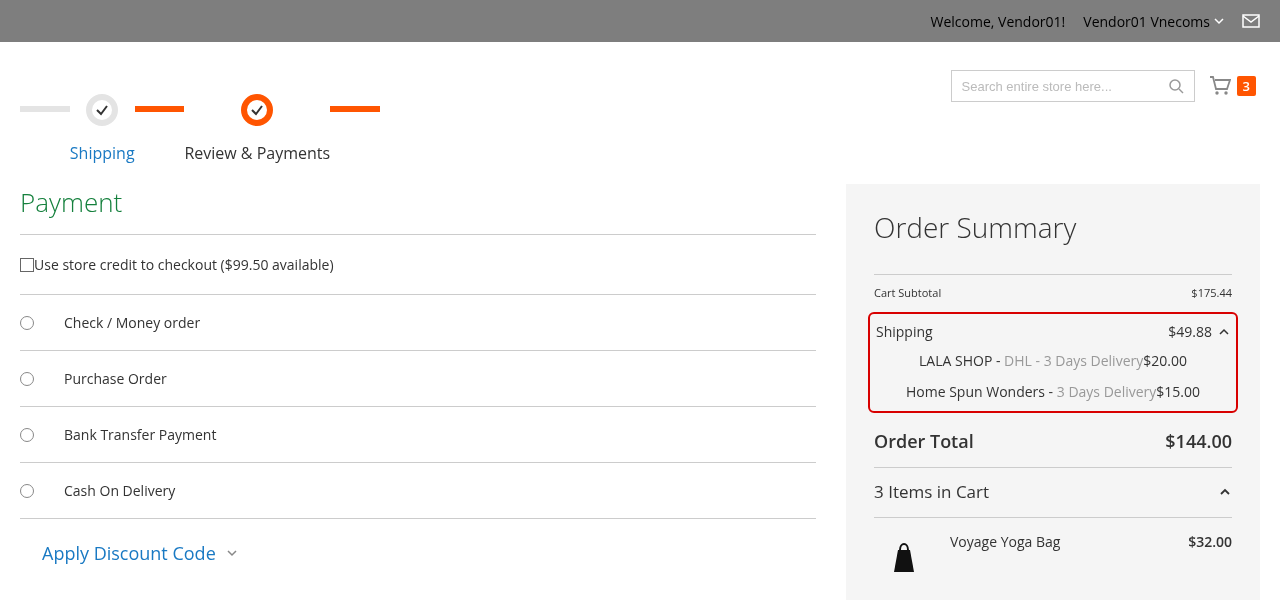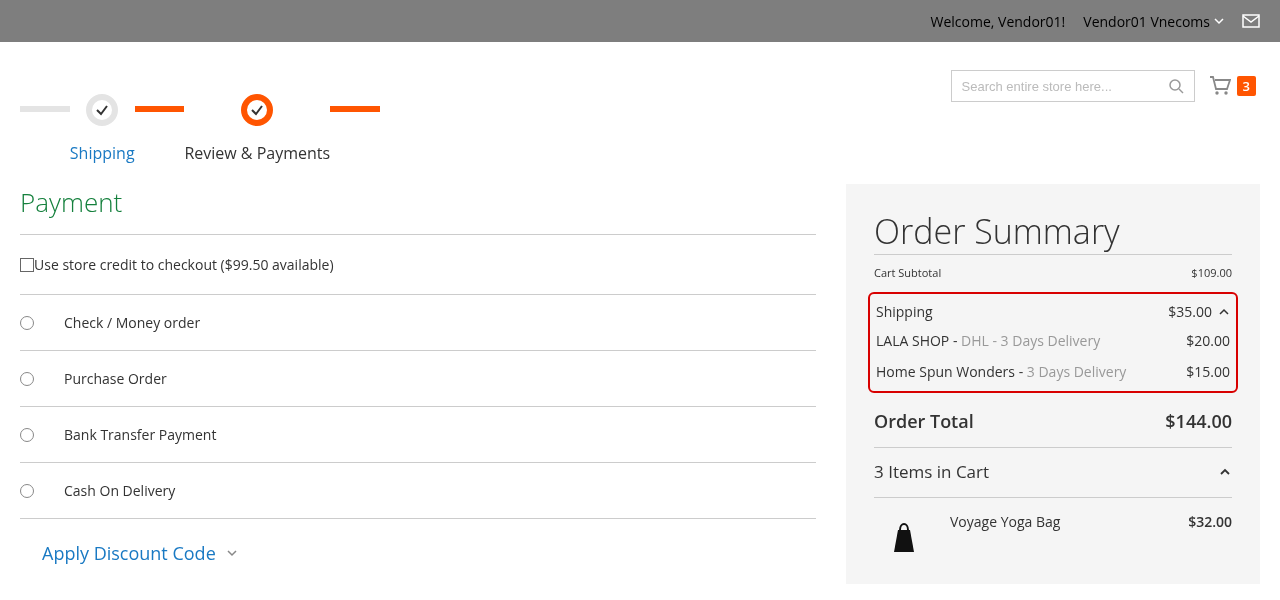--- a/index.html
+++ b/index.html
@@ -127,24 +127,24 @@
       gap: 10px;
       cursor: pointer;
     }
     
     .order-summary {
       width: 414px;
       background: #f5f5f5;
       padding: 24px 28px;
     }
     .summary-title {
-      font-size: 34px;
+      font-size: 28px;
       font-weight: 300;
       color: #333;
-      padding-bottom: 0;
+      padding-bottom: 28px;
       border-bottom: 1px solid #ccc;
     }
     .summary-row {
       display: flex;
       justify-content: space-between;
       padding: 10px 0;
       font-size: 11px;
     }
     .shipping-block {
       border: 2px solid #d80000;
@@ -155,21 +155,21 @@
     .shipping-header {
       display: flex;
       justify-content: space-between;
       align-items: center;
       font-size: 14px;
       padding: 4px 0;
     }
     .shipping-header .right { display: flex; align-items: center; gap: 6px; }
     .shipping-detail {
       display: flex;
-      justify-content: space-between;
+      justify-content: center;
       font-size: 14px;
       padding: 6px 0;
     }
     .shipping-detail .muted { color: #999; }
     .order-total-row {
       display: flex;
       justify-content: space-between;
       font-size: 18px;
       font-weight: 600;
       padding: 14px 0;
@@ -291,28 +291,28 @@
           <path d="M2 4 L6 8 L10 4" stroke="#888" stroke-width="1.5" fill="none"></path>
         </svg>
     </div>
   </div>
 
   <div class="order-summary">
     <h2 class="summary-title">Order Summary</h2>
 
     <div class="summary-row">
       <span>Cart Subtotal</span>
-      <span>$109.00</span>
+      <span>$175.44</span>
     </div>
 
     <div class="shipping-block">
       <div class="shipping-header">
         <span>Shipping</span>
         <span class="right">
-          <span>$35.00</span>
+          <span>$49.88</span>
           <svg width="12" height="12" viewBox="0 0 12 12">
               <path d="M2 8 L6 4 L10 8" stroke="#333" stroke-width="1.5" fill="none"></path>
             </svg>
         </span>
       </div>
       <div class="shipping-detail">
         <span>
           <span>LALA SHOP - </span><span class="muted">DHL - 3 Days Delivery</span>
         </span>
         <span>$20.00</span>

